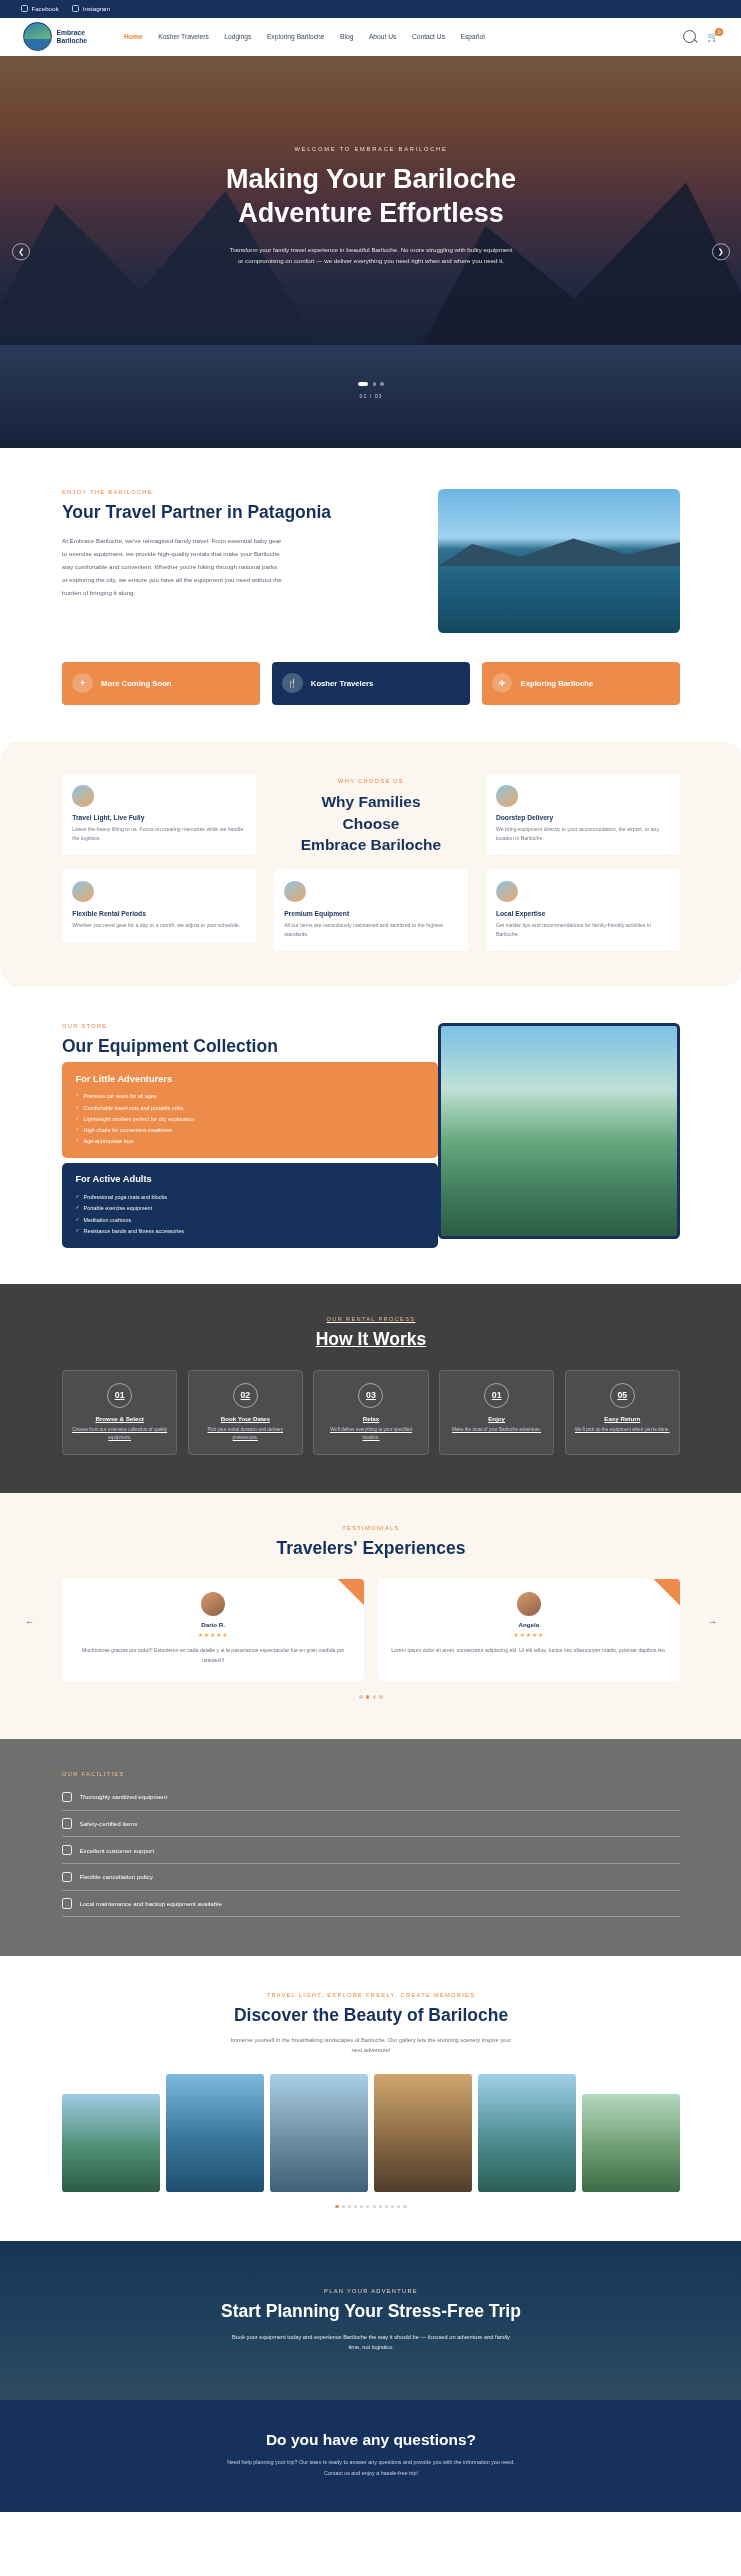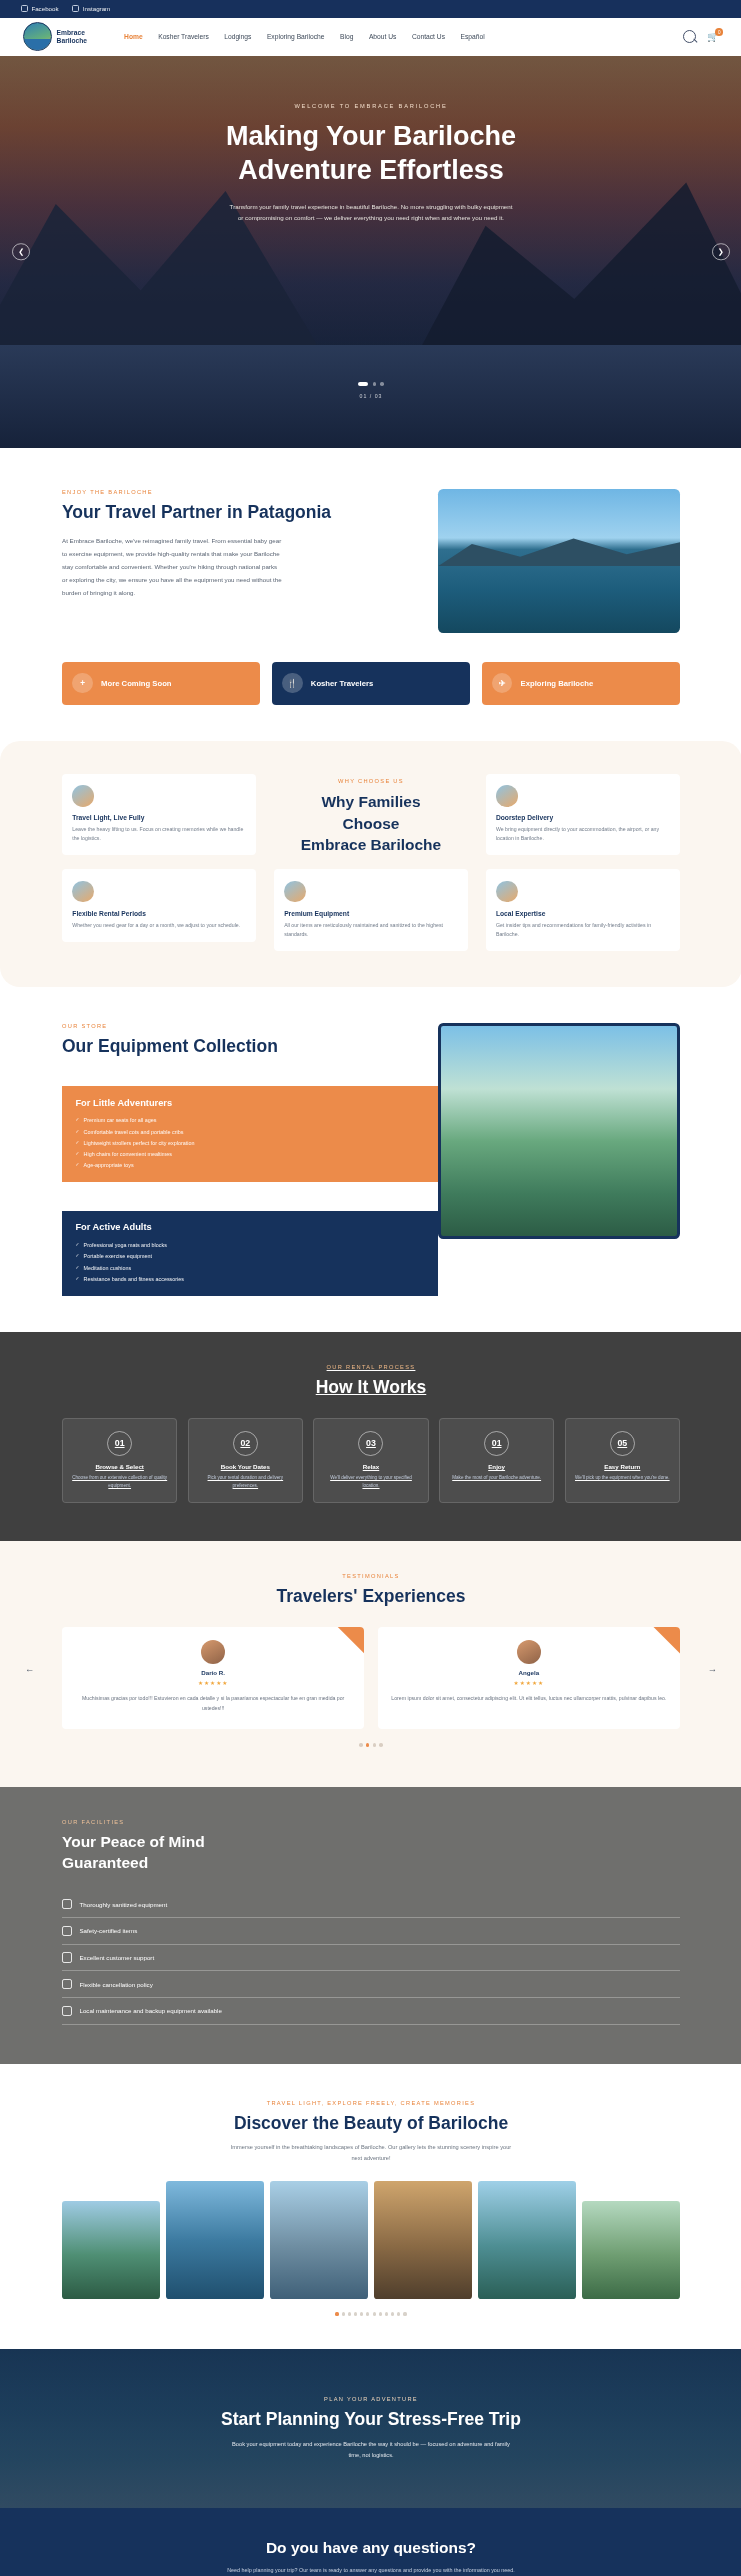--- a/index.html
+++ b/index.html
@@ -81,21 +81,21 @@
     background: #1a2338; opacity: .85;
   }
   .hero .mountL { left: -6%; clip-path: polygon(0 100%, 26% 16%, 48% 56%, 70% 10%, 100% 100%); }
   .hero .mountR { right: -6%; clip-path: polygon(0 100%, 22% 26%, 45% 60%, 74% 6%, 100% 100%); background:#141c2f; }
   .hero .water {
     position: absolute; bottom: 0; left: 0; right: 0; height: 103px;
     background: linear-gradient(to bottom, #2a3a58, #16223a);
   }
   .hero-inner {
     position: relative; z-index: 5; text-align: center; color: #fff;
-    padding-top: 47px;
+    padding-top: 90px;
   }
   .eyebrow {
     letter-spacing: 1.8px; font-size: 5.7px; text-transform: uppercase;
     margin-bottom: 11.3px; color: #f2ddca;
   }
   .hero h1 { font-size: 27px; line-height: 1.25; font-weight: bold; }
   .hero p {
     max-width: 289px; margin: 13.4px auto 0; font-size: 6.2px; line-height: 1.9;
     color: #e7e3dd;
   }
@@ -161,21 +161,21 @@
     width: 21.6px; height: 21.6px; border-radius: 50%; margin-bottom: 7.2px;
     background: linear-gradient(145deg,#8fc3e2,#e8a96a);
   }
   .wcard h4 { font-size: 6.7px; color: #16325c; margin-bottom: 4.1px; }
   .wcard p { font-size: 5.2px; color: #737d8b; line-height: 1.85; }
   .why-mid { text-align: center; padding-top: 4.1px; }
   .why-mid h2 { font-size: 15.5px; color: #16325c; line-height: 1.4; }
   
   .equip { padding: 36px 62px; display: flex; }
   .equip-left { flex: 1; }
-  .eq-box { border-radius: 0; padding: 11.3px 13.4px; color: #fff; margin-top: 29px; }
+  .eq-box { border-radius: 5px; padding: 11.3px 13.4px; color: #fff; margin-top: 5px; }
   .eq-box.o { background: #ec8b4a; }
   .eq-box.n { background: #16325c; }
   .eq-box h3 { font-size: 9.3px; margin-bottom: 7.2px; }
   .eq-box ul { list-style: none; }
   .eq-box li { font-size: 5.4px; padding: 2.6px 0 2.6px 8.2px; position: relative; opacity: .95; }
   .eq-box li:before { content: "✓"; position: absolute; left: 0; font-size: 4.6px; }
   .equip-img {
     width: 242px; height: 216px; border-radius: 5.2px; border: 3.1px solid #16325c;
     background: linear-gradient(to bottom,#7cc0e6 0%,#bfe1d4 30%,#68a87e 55%,#3f7b5c 80%,#2c5c45 100%);
   }
@@ -466,24 +466,20 @@
   <div class="t-dots">
     <i></i>
     <i class="on"></i>
     <i></i>
     <i></i>
   </div>
 </div>
 
 <div class="fac">
   <div class="kicker left" style="color:#f0c39a">OUR FACILITIES</div>
-  <h2>
-    <span>Your Peace of Mind</span><br>
-    <span>Guaranteed</span>
-  </h2>
   <div class="fac-row">
     <div class="fac-ic"></div>
     <span>Thoroughly sanitized equipment</span>
   </div>
   <div class="fac-row">
     <div class="fac-ic"></div>
     <span>Safety-certified items</span>
   </div>
   <div class="fac-row">
     <div class="fac-ic"></div>

